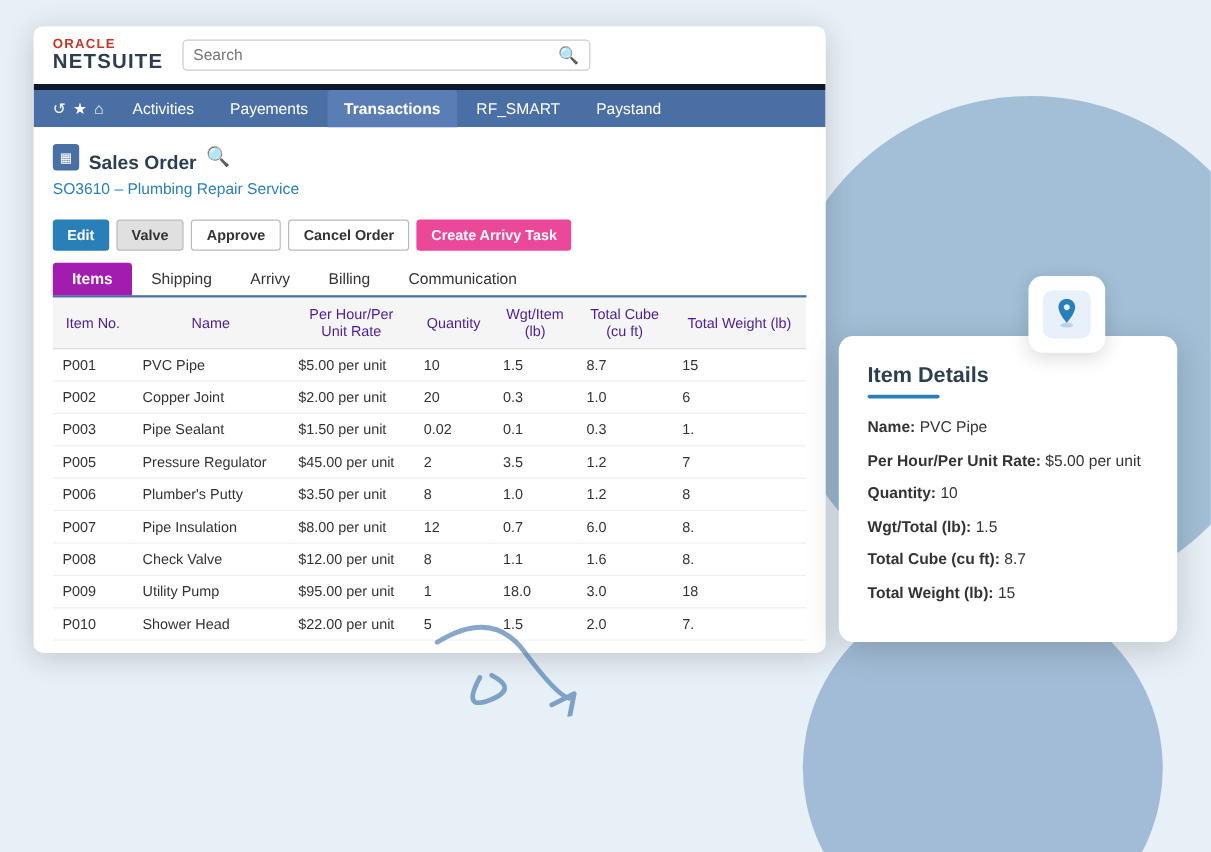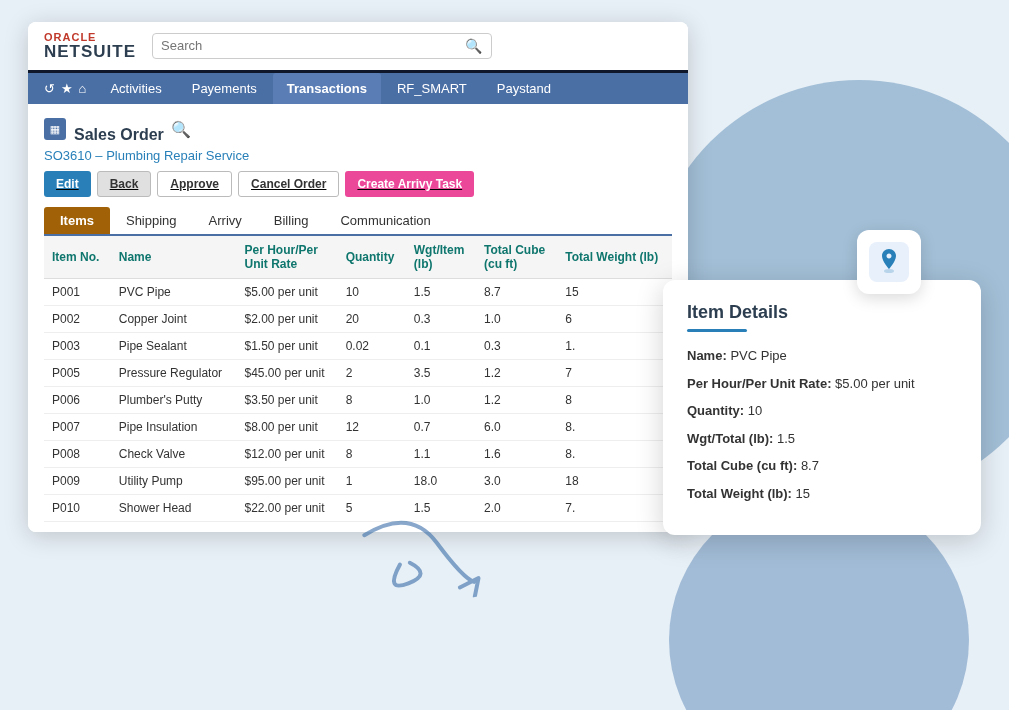--- a/index.html
+++ b/index.html
@@ -48,21 +48,21 @@
       z-index: 2;
       overflow: hidden;
     }
 
     
     .ns-header {
       display: flex;
       align-items: center;
       padding: 10px 16px;
       background: #fff;
-      border-bottom: 3px solid #0f172a;
+      border-bottom: 5px solid #0f172a;
       gap: 16px;
     }
     .ns-logo {
       display: flex;
       flex-direction: column;
       line-height: 1;
     }
     .ns-logo .oracle-text {
       font-size: 11px;
       font-weight: bold;
@@ -150,29 +150,28 @@
     }
     .ns-page-title {
       font-size: 16px;
       font-weight: bold;
       color: #2c3e50;
       margin-top: 12px;
     }
     .ns-page-subtitle {
       font-size: 13px;
       color: #2980b9;
-      margin-bottom: 8px;
+      margin-bottom: 18px;
     }
 
     
     .ns-actions {
       display: flex;
       gap: 6px;
       margin-bottom: 10px;
-      text-decoration: underline;
     }
     .btn {
       font-size: 12px;
       padding: 5px 12px;
       border-radius: 3px;
       border: none;
       cursor: pointer;
       font-weight: 600;
     }
     .btn-blue {
@@ -202,60 +201,60 @@
       margin-bottom: 0;
     }
     .ns-tab {
       font-size: 13px;
       padding: 6px 16px;
       cursor: pointer;
       color: #333;
       border-radius: 3px 3px 0 0;
     }
     .ns-tab.active {
-      background: #a16207;
+      background: #a21caf;
       color: #fff;
       font-weight: bold;
     }
 
     
     .ns-table-wrap {
       overflow-x: auto;
       max-height: 320px;
       overflow-y: auto;
     }
     table {
       width: 100%;
       border-collapse: collapse;
       font-size: 12px;
     }
     thead tr {
       background: #f5f5f5;
     }
     th {
-      text-align: left;
+      text-align: center;
       padding: 7px 8px;
-      font-weight: bold;
-      color: #0f766e;
+      font-weight: normal;
+      color: #4c1d95;
       border-bottom: 1px solid #ddd;
       white-space: nowrap;
     }
     td {
       padding: 6px 8px;
       color: #333;
       border-bottom: 1px solid #eee;
       white-space: nowrap;
     }
 
     
     .item-details-panel {
       position: absolute;
       right: 28px;
       top: 280px;
-      width: 318px;
+      width: 282px;
       background: #fff;
       border-radius: 12px;
       box-shadow: 0 6px 28px rgba(0,0,0,0.18);
       padding: 22px 24px 24px 24px;
       z-index: 10;
     }
     .item-details-title {
       font-size: 18px;
       font-weight: bold;
       color: #2c3e50;
@@ -353,21 +352,21 @@
       <div class="ns-page-icon">
         <span>▦</span>
       </div>
       <span class="ns-page-title">Sales Order</span>
       <span style="color:#2980b9;cursor:pointer;">🔍</span>
     </div>
     <div class="ns-page-subtitle">SO3610 – Plumbing Repair Service</div>
 
     <div class="ns-actions">
       <button class="btn btn-blue">Edit</button>
-      <button class="btn btn-gray">Back</button>
+      <button class="btn btn-gray">Valve</button>
       <button class="btn btn-white">Approve</button>
       <button class="btn btn-white">Cancel Order</button>
       <button class="btn btn-arrivy">Create Arrivy Task</button>
     </div>
 
     <div class="ns-tabs">
       <div class="ns-tab active">Items</div>
       <div class="ns-tab">Shipping</div>
       <div class="ns-tab">Arrivy</div>
       <div class="ns-tab">Billing</div>

